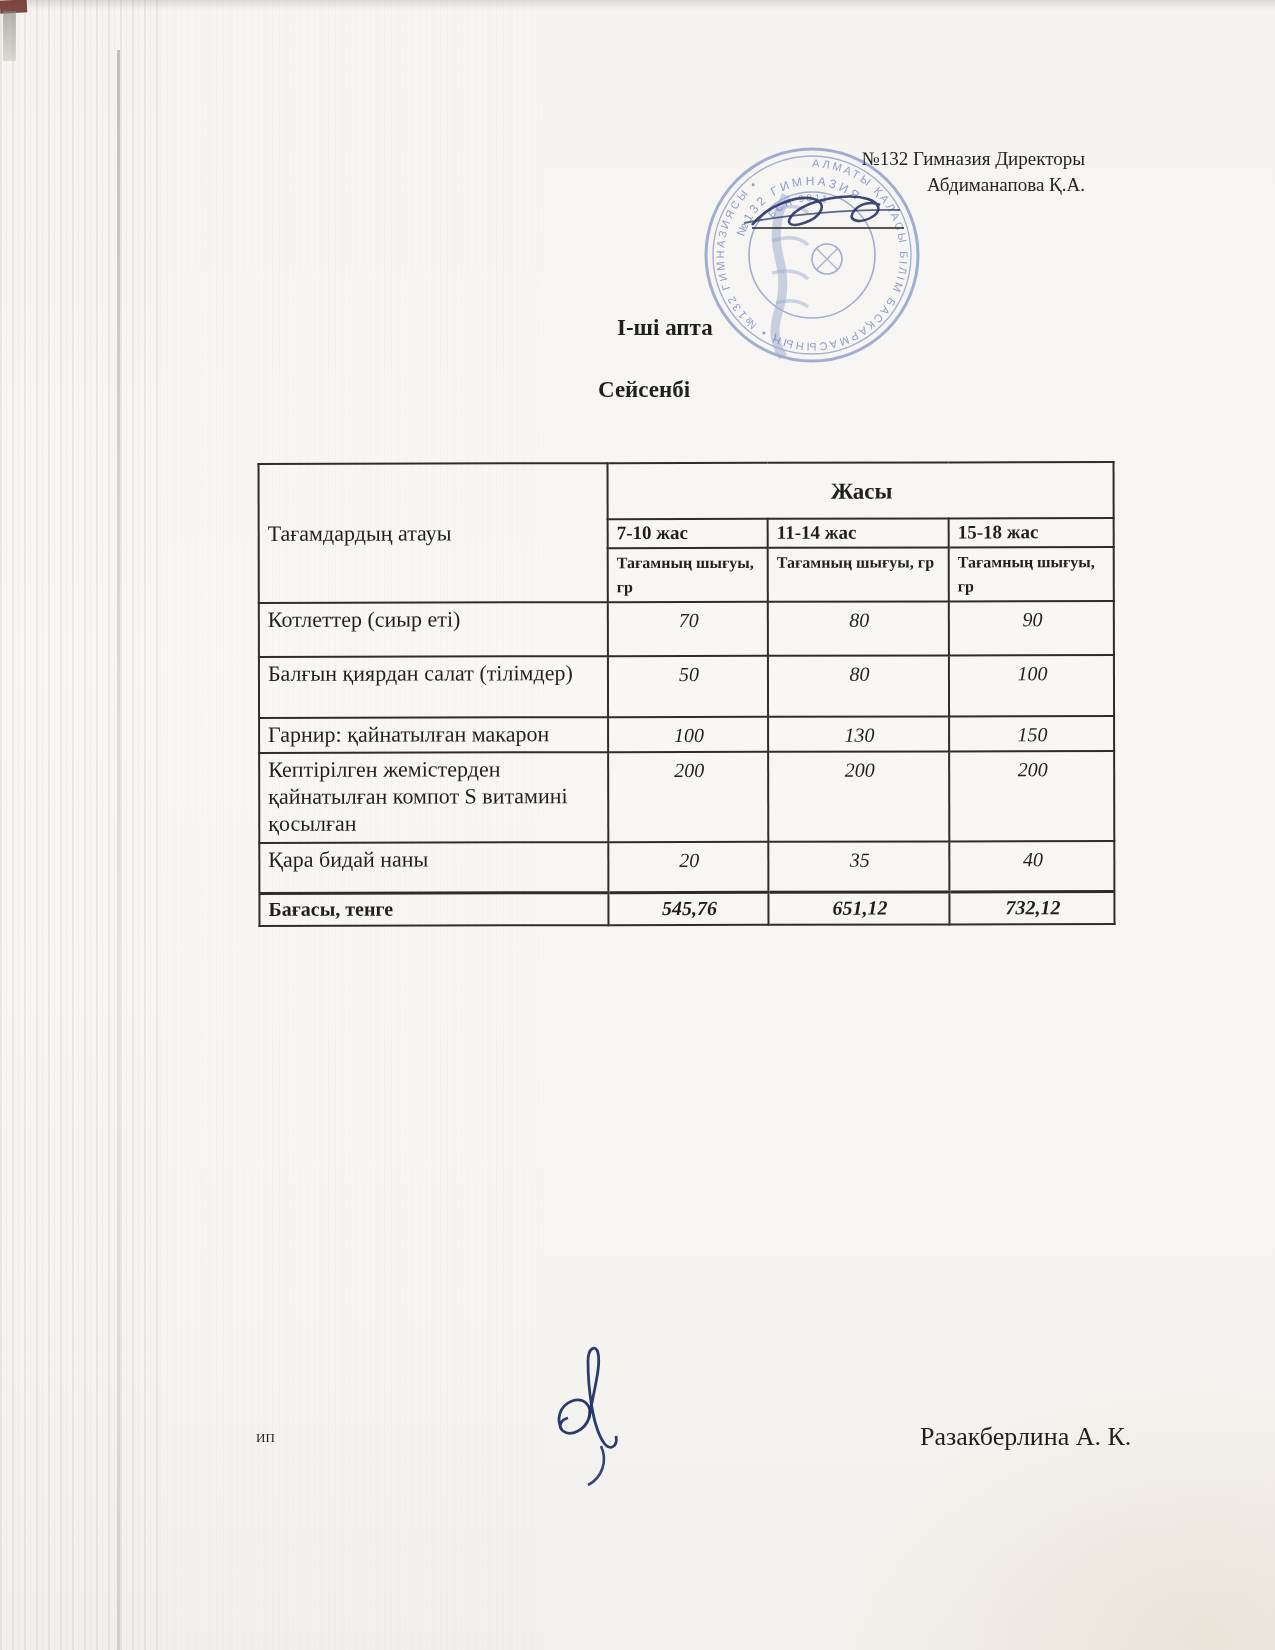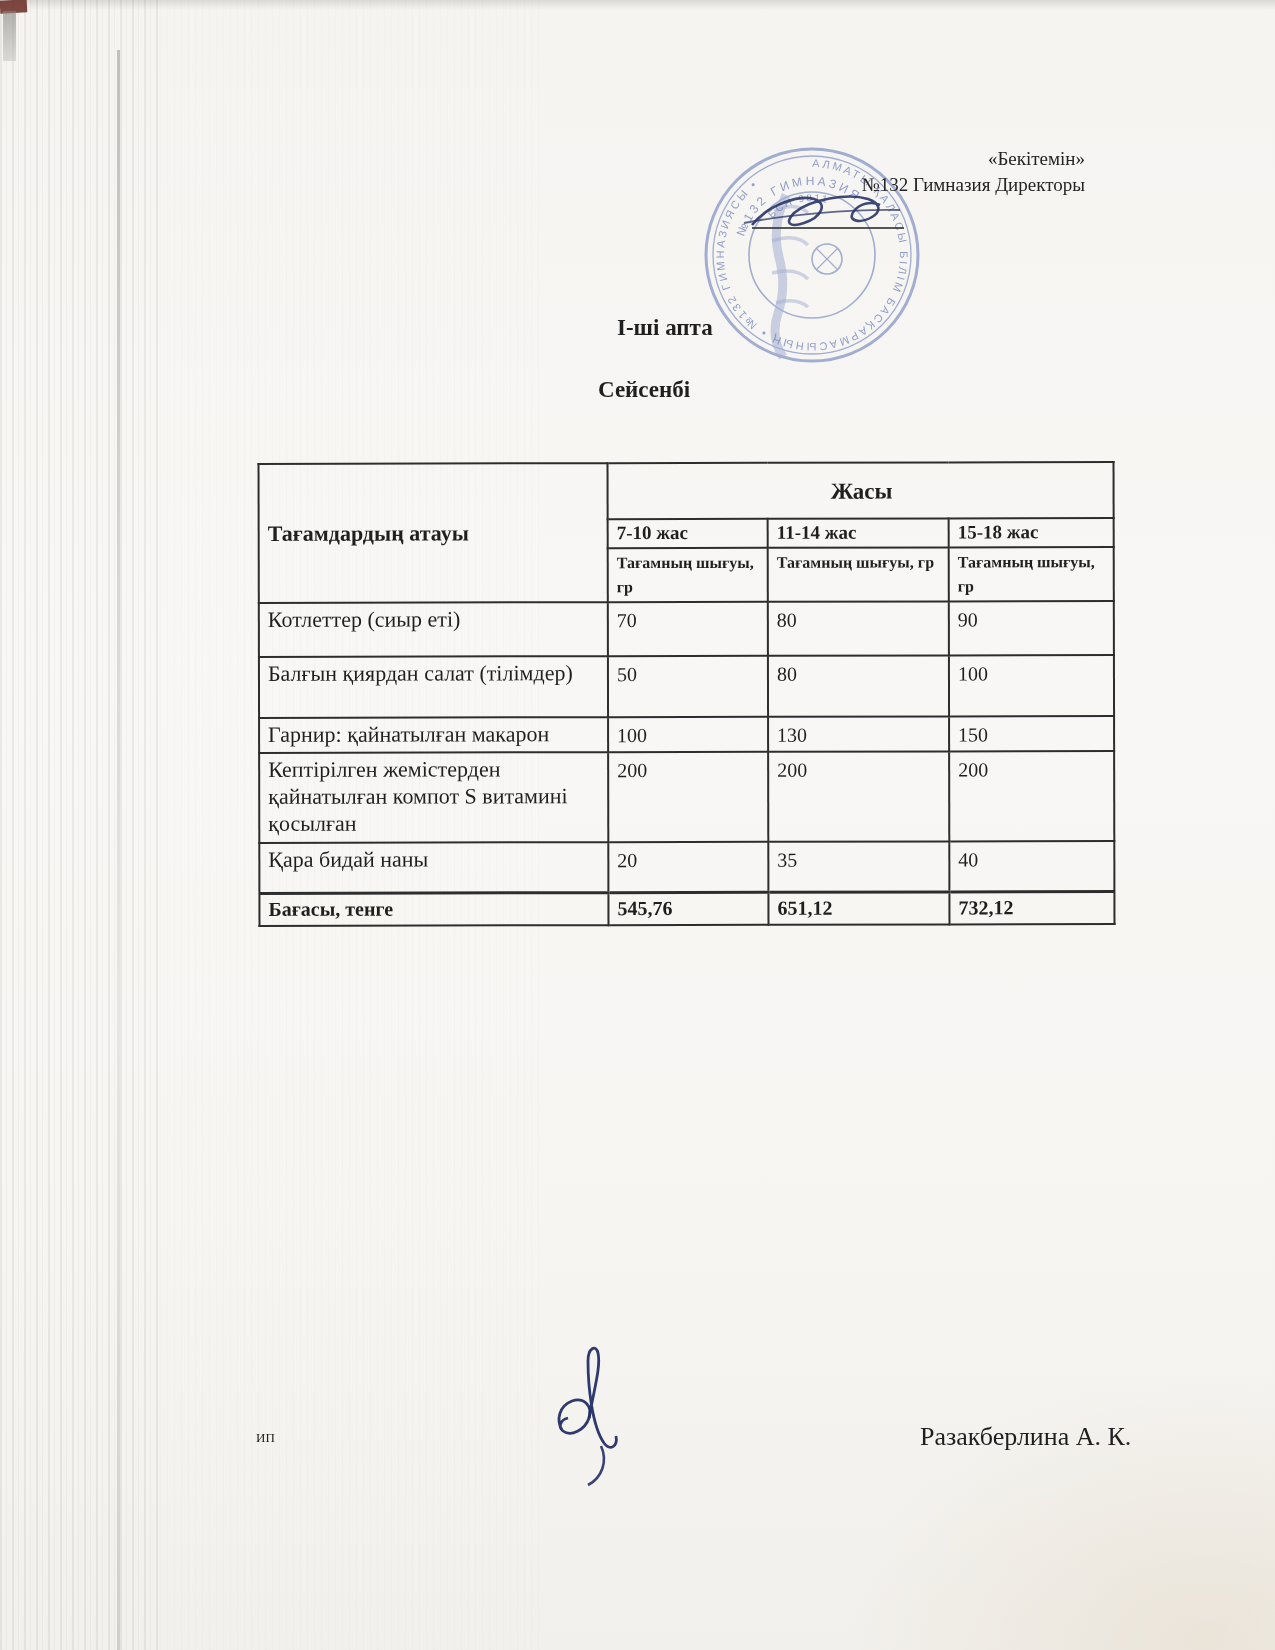--- a/index.html
+++ b/index.html
@@ -35,25 +35,25 @@
   
   .stamp{position:absolute;left:690px;top:133px;width:250px;height:250px;filter:blur(0.4px);}
   .dir-sig{position:absolute;left:730px;top:185px;width:190px;height:60px;}
   .foot-sig{position:absolute;left:530px;top:1330px;width:120px;height:165px;}
 
   
   .menu-table{position:absolute;left:258px;top:462px;width:855px;border-collapse:collapse;
     table-layout:fixed;transform:rotate(-0.12deg);}
   .menu-table td{border:2px solid #2d2d2d;padding:2px 6px 2px 8px;vertical-align:top;
     font-size:22px;line-height:27px;overflow:hidden;}
-  td.name-head{font-weight:bold;vertical-align:middle;font-size:22px;}
+  td.name-head{font-weight:normal;vertical-align:middle;font-size:22px;}
   td.age-head{font-weight:bold;text-align:center;font-size:23px;vertical-align:middle;}
   tr.r-ages td{font-weight:bold;font-size:19px;line-height:22px;margin-top:8px;}
   tr.r-out td{font-weight:bold;font-size:16px;line-height:24px;}
-  td.num{font-size:20px;padding-top:4px;}
+  td.num{text-align:center;font-size:20px;padding-top:4px;font-style:italic;}
   tr.r-head1{height:56px;} tr.r-ages{height:29px;} tr.r-out{height:46px;}
   tr.d1{height:54px;} tr.d2{height:61px;} tr.d3{height:29px;} tr.d4{height:90px;} tr.d5{height:50px;}
   tr.price{height:26px;}
   tr.price td{font-weight:bold;font-size:20px;border-top-width:3px;padding-top:1px;}
   tr.price td.num{font-size:20px;}
 
   
   .footer-ip{position:absolute;left:256px;top:1430px;font-size:13px;}
   .footer-name{position:absolute;left:920px;top:1422px;font-size:26px;}
 </style>
@@ -98,22 +98,22 @@
     </g>
   </svg>
 
   <svg class="dir-sig" viewBox="0 0 190 60">
     <path d="M22,40 C40,18 70,10 84,14 C98,18 92,32 74,38 C60,43 54,38 64,28 C80,14 118,8 138,14 C150,18 152,26 142,32 C130,39 116,36 124,26 C130,18 142,16 150,20" fill="none" stroke="#2a3566" stroke-width="2.6" opacity="0.9"></path>
     <path d="M14,38 C55,30 120,24 170,25" fill="none" stroke="#2a3566" stroke-width="1.8" opacity="0.75"></path>
   </svg>
   <div class="sig-line"></div>
 
   <div class="approval">
-    <div>«Бекітемін»</div>
     <div>№132 Гимназия Директоры</div>
+    <div>Абдиманапова Қ.А.</div>
   </div>
 
   <div class="title-week">І-ші апта</div>
   <div class="title-day">Сейсенбі</div>
 
   <table class="menu-table">
     <colgroup>
       <col style="width:349px">
         <col style="width:160px">
         <col style="width:181px">

